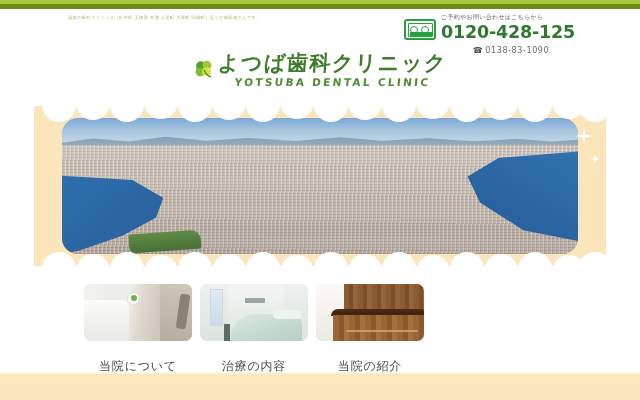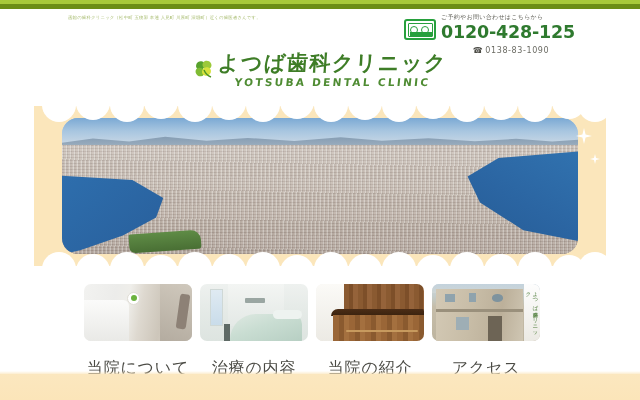--- a/index.html
+++ b/index.html
@@ -111,21 +111,21 @@
 
   
   .cards { position:absolute; top:284px; left:0; width:640px; height:88px; }
   .card { position:absolute; top:0; width:108px; }
   .card-img {
     width:108px; height:57px; border-radius:7px; overflow:hidden; position:relative;
     background:#ddd;
   }
   .card-label {
     margin-top:17px; text-align:center;
-    font-size:16px; color:#4a4a44; letter-spacing:0.8px; white-space:nowrap;
+    font-size:12px; color:#4a4a44; letter-spacing:0.8px; white-space:nowrap;
   }
   .card-rule { margin:5px auto 0; width:100%; height:2.5px; background:#7fb541; }
 
   
   .img1 { background:linear-gradient(100deg,#f2f2f0 0%,#ececea 28%,#efeeea 40%,#ded9d0 52%,#cdc6ba 70%,#d8d2c8 86%,#bfb8ad 100%); }
   .img1 .c1a { position:absolute; left:0; bottom:0; width:42%; height:72%; background:linear-gradient(180deg,#fbfbfa,#e9e9e6); border-radius:0 6px 0 0; }
   .img1 .c1b { position:absolute; right:0; top:0; width:30%; height:100%; background:linear-gradient(200deg,#cfc8bc,#b4aca0); }
   .img1 .c1c { position:absolute; right:4%; top:18%; width:9%; height:62%; background:#8d8176; border-radius:3px; transform:rotate(8deg); }
   .img1 .clov { position:absolute; left:40%; top:14%; width:13px; height:13px; border-radius:50%; background:#fff; border:1px solid #dfdcd4; }
   .img1 .clov::after { content:""; position:absolute; inset:2.5px; border-radius:50%; background:#6cb33f; }
@@ -316,37 +316,20 @@
           <span class="win"></span>
           <span class="panel"></span>
         <span class="chair"></span>
           <span class="arm"></span>
           <span class="stand"></span>
       </div>
       <div class="card-label">治療の内容</div>
       <div class="card-rule"></div>
     </div>
 
-    <div class="card" style="left:432px;">
-      <div class="card-img img4">
-        <span class="skyb"></span>
-          <span class="bldg"></span>
-          <span class="band"></span>
-        <span class="win1"></span>
-          <span class="win2"></span>
-          <span class="win3"></span>
-        <span class="win4"></span>
-          <span class="door"></span>
-        <span class="sign">
-          <i>よつば歯科クリニック</i>
-        </span>
-      </div>
-      <div class="card-label">アクセス</div>
-      <div class="card-rule"></div>
-    </div>
 
   </div>
 
   <div class="footer">
     <div class="footer-top"></div>
   </div>
 
 </div>
 
 </body></html>

